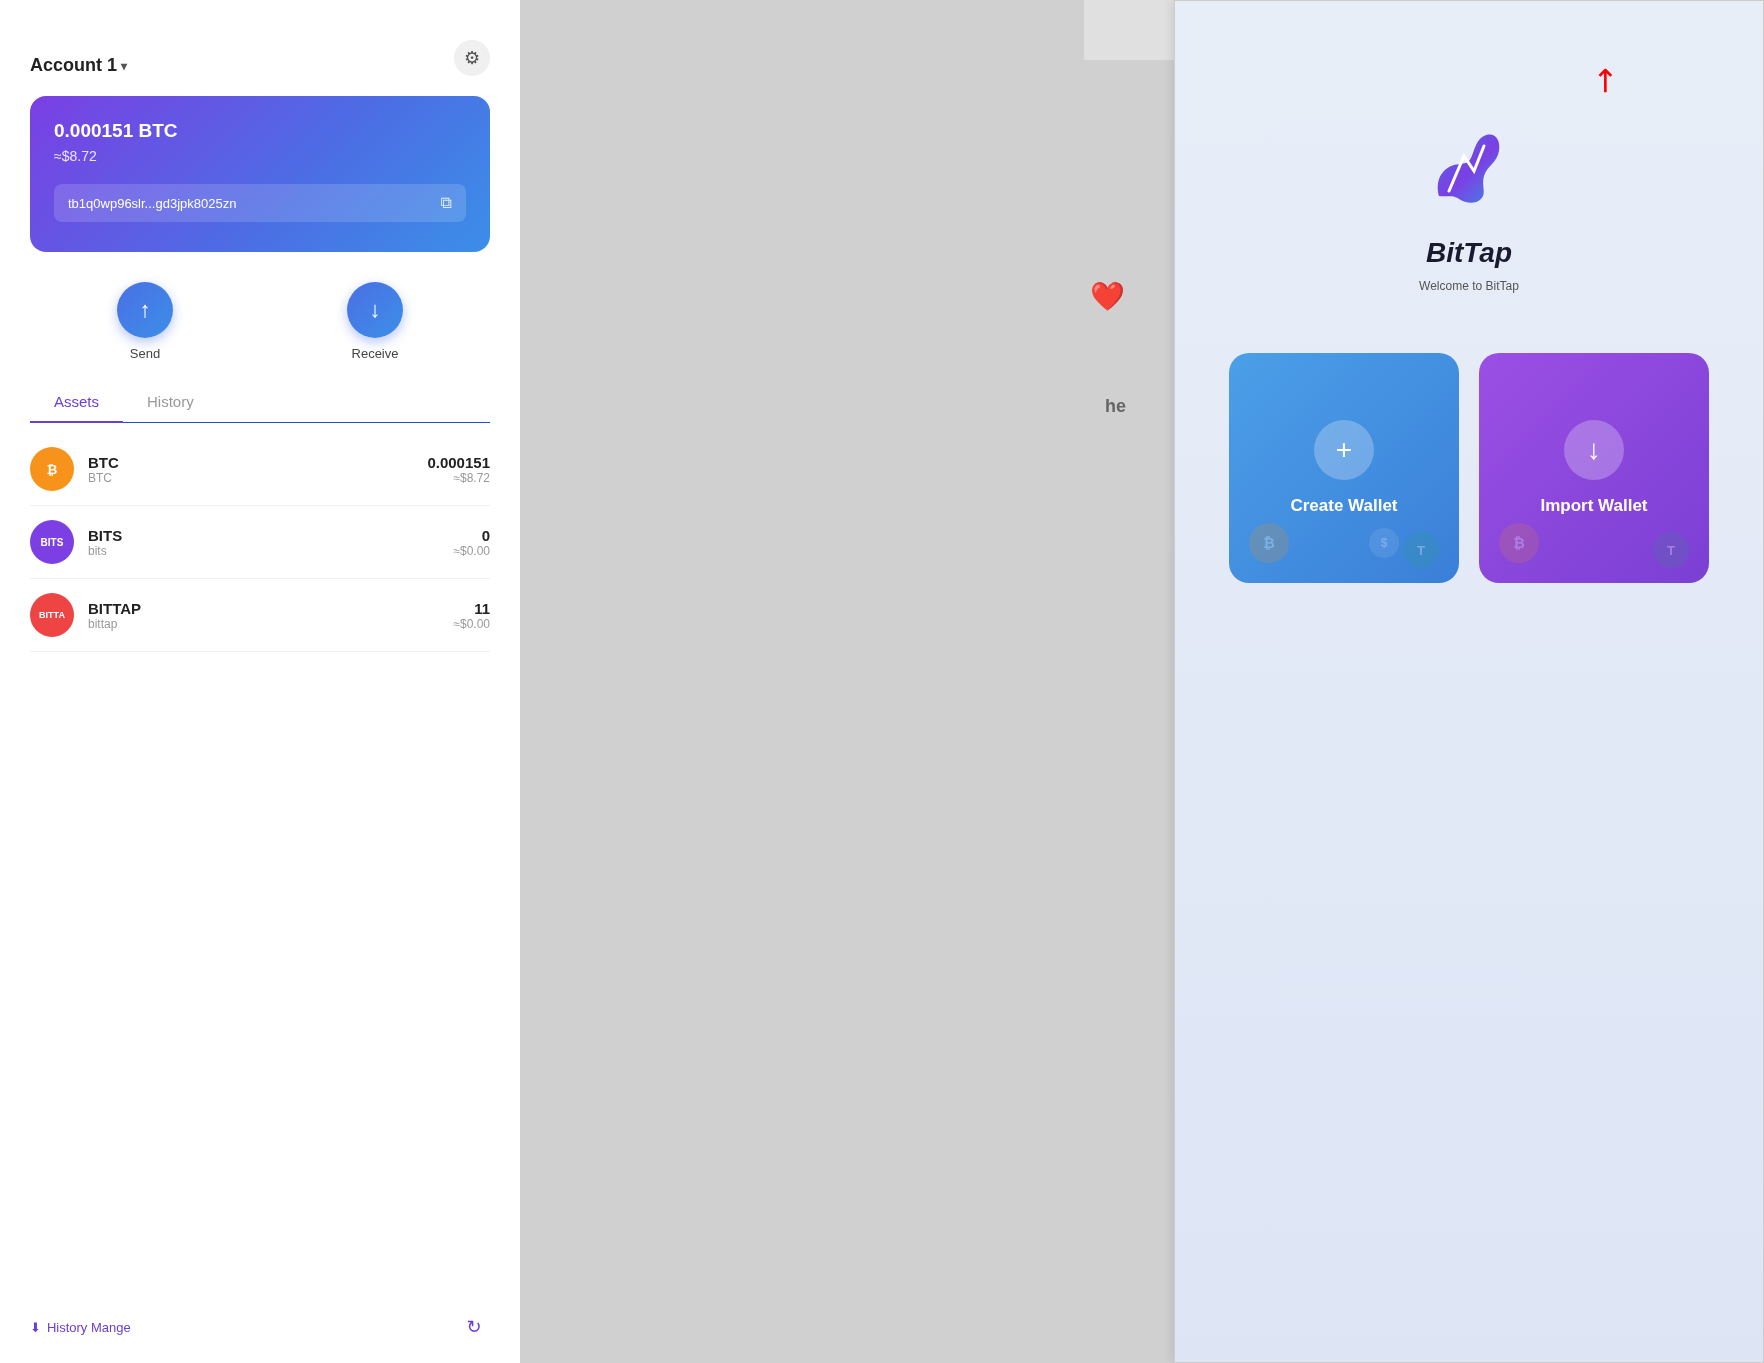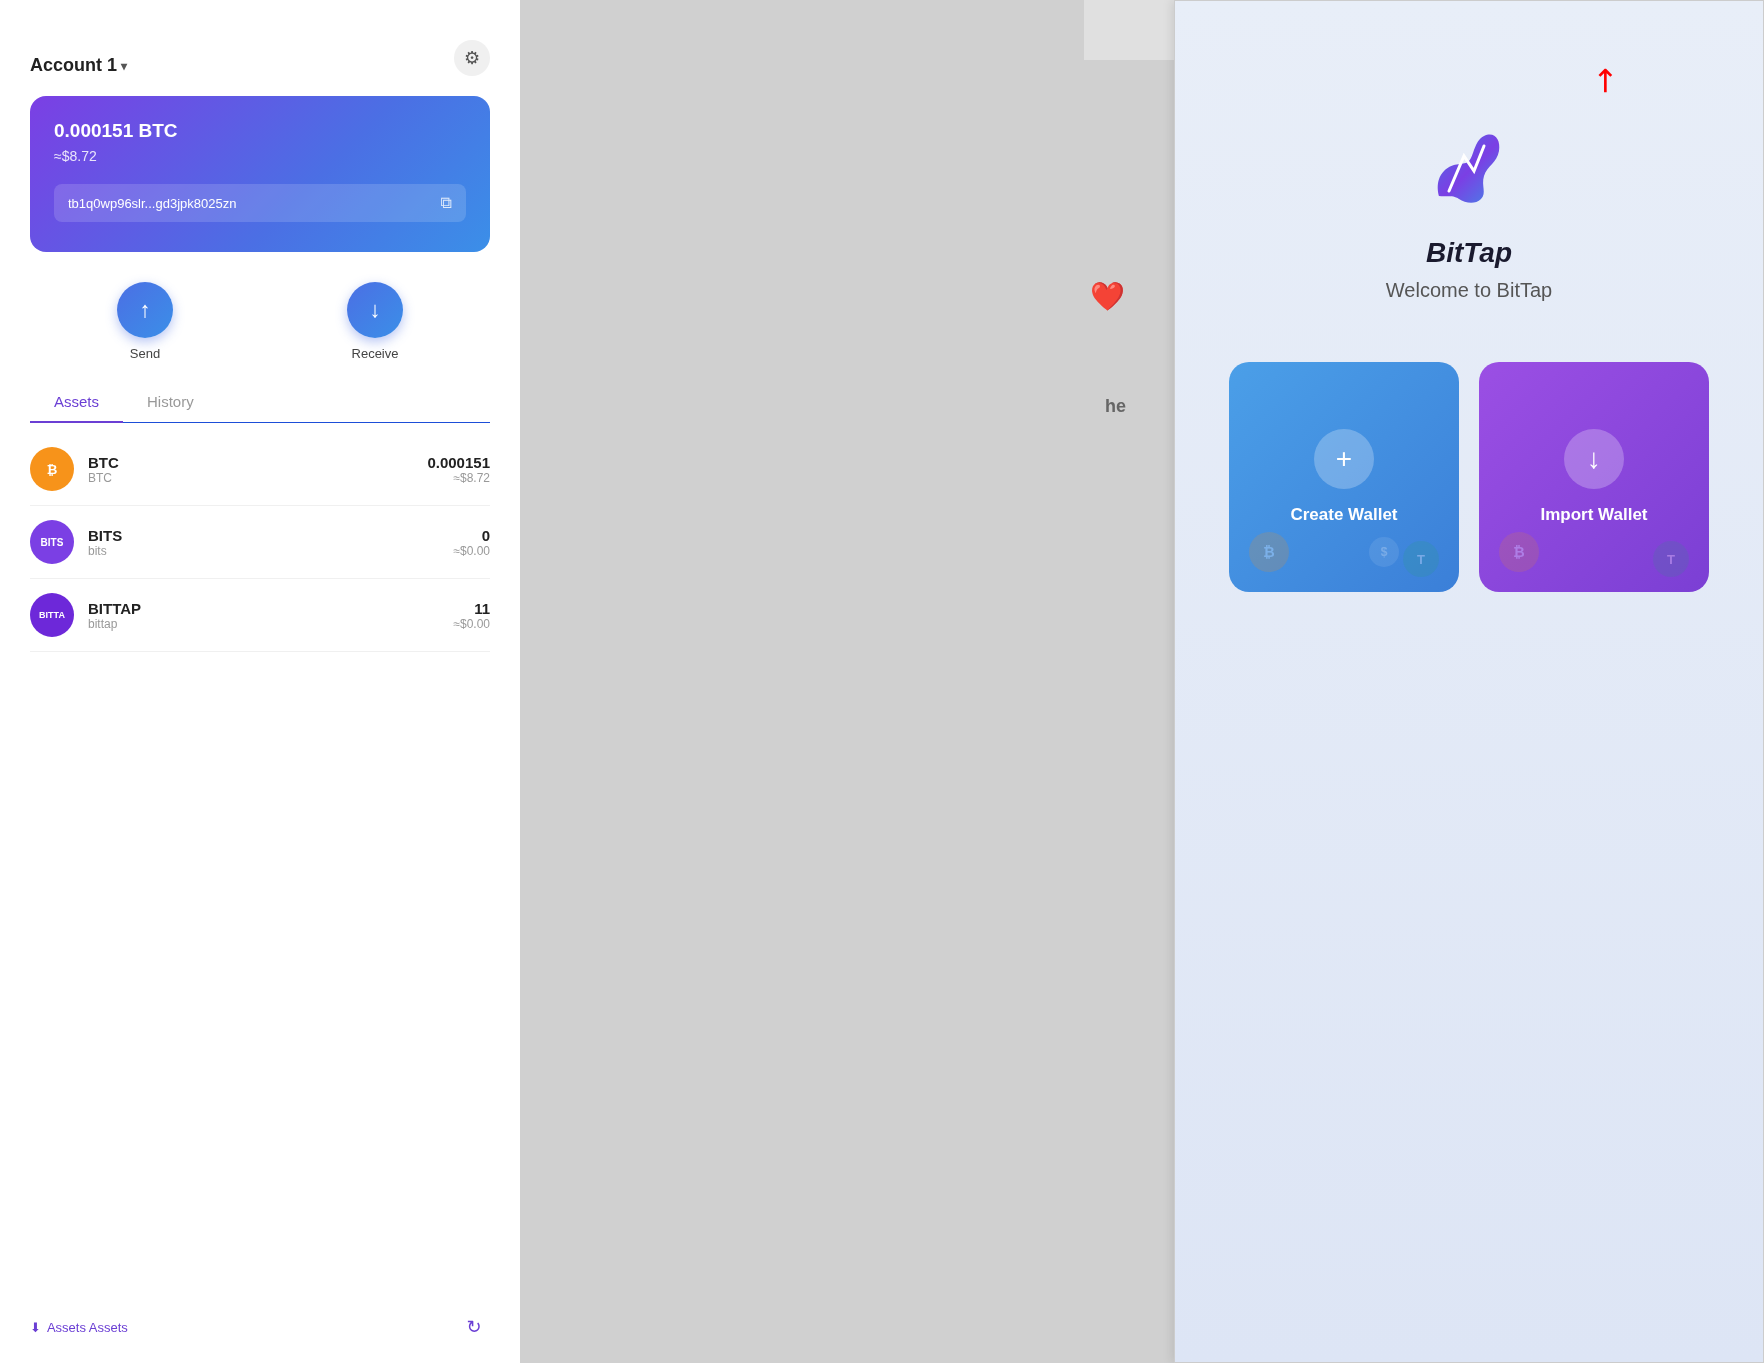--- a/index.html
+++ b/index.html
@@ -186,21 +186,21 @@
       align-items: center;
       justify-content: center;
       font-size: 13px;
       font-weight: 700;
       color: white;
       flex-shrink: 0;
     }
 
     .asset-icon.btc { background: #F7931A; }
     .asset-icon.bits { background: #7B3FE4; }
-    .asset-icon.bittap { background: #6d28d9; }
+    .asset-icon.bittap { background: #ef4444; }
 
     .asset-info {
       flex: 1;
     }
 
     .asset-name {
       font-size: 15px;
       font-weight: 600;
       color: #222;
     }
@@ -327,21 +327,21 @@
 
     .bittap-title {
       font-size: 28px;
       font-weight: 800;
       color: #1a1a2e;
       margin-bottom: 10px;
       font-style: italic;
     }
 
     .bittap-welcome {
-      font-size: 20px;
+      font-size: 12px;
       color: #555;
       margin-bottom: 60px;
     }
 
     
     .wallet-cards {
       display: flex;
       gap: 20px;
       padding: 0 30px;
     }
@@ -520,21 +520,21 @@
         <div class="asset-amount">11</div>
         <div class="asset-usd">≈$0.00</div>
       </div>
     </div>
 
   </div>
 
   <div class="assets-manage">
     <button class="assets-manage-btn">
       <span>⬇</span>
-      <span>Assets Assets</span>
+      <span>History Mange</span>
     </button>
     <button class="refresh-btn">↻</button>
   </div>
 
 </div>
 
 <div class="middle-area">
 
   <div class="heart-area">❤️</div>
   <div class="partial-text">he</div>

